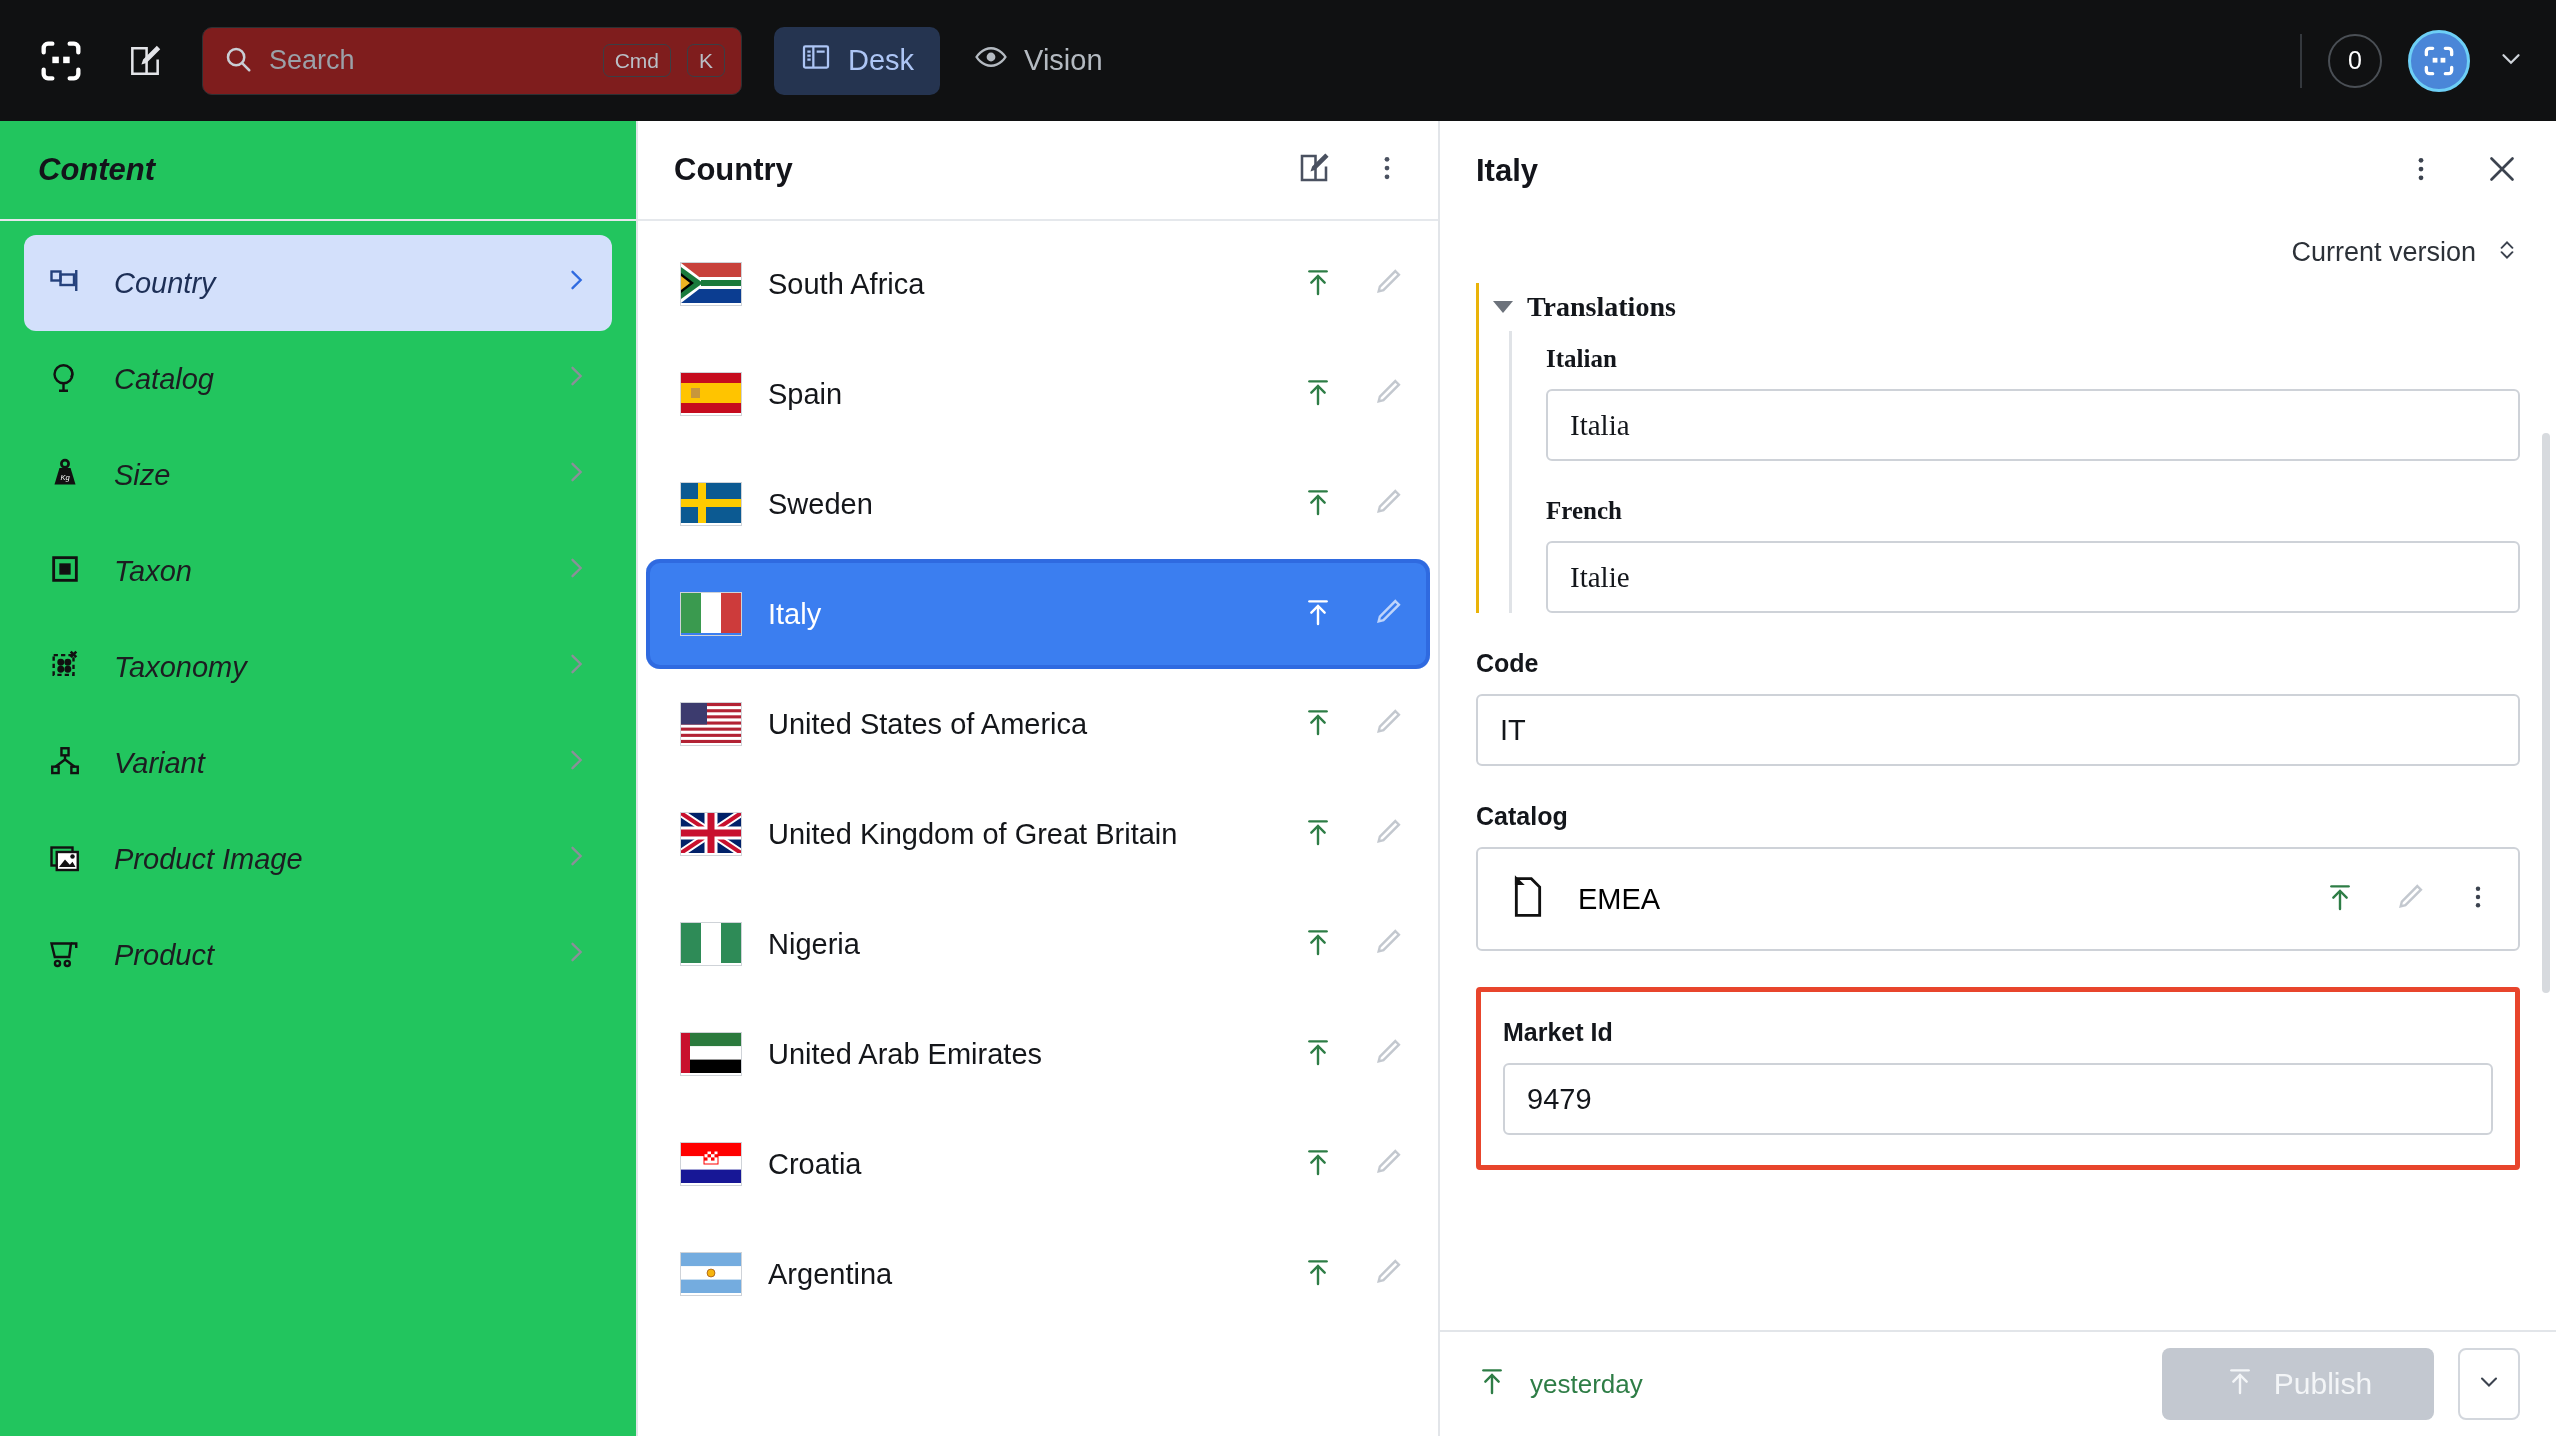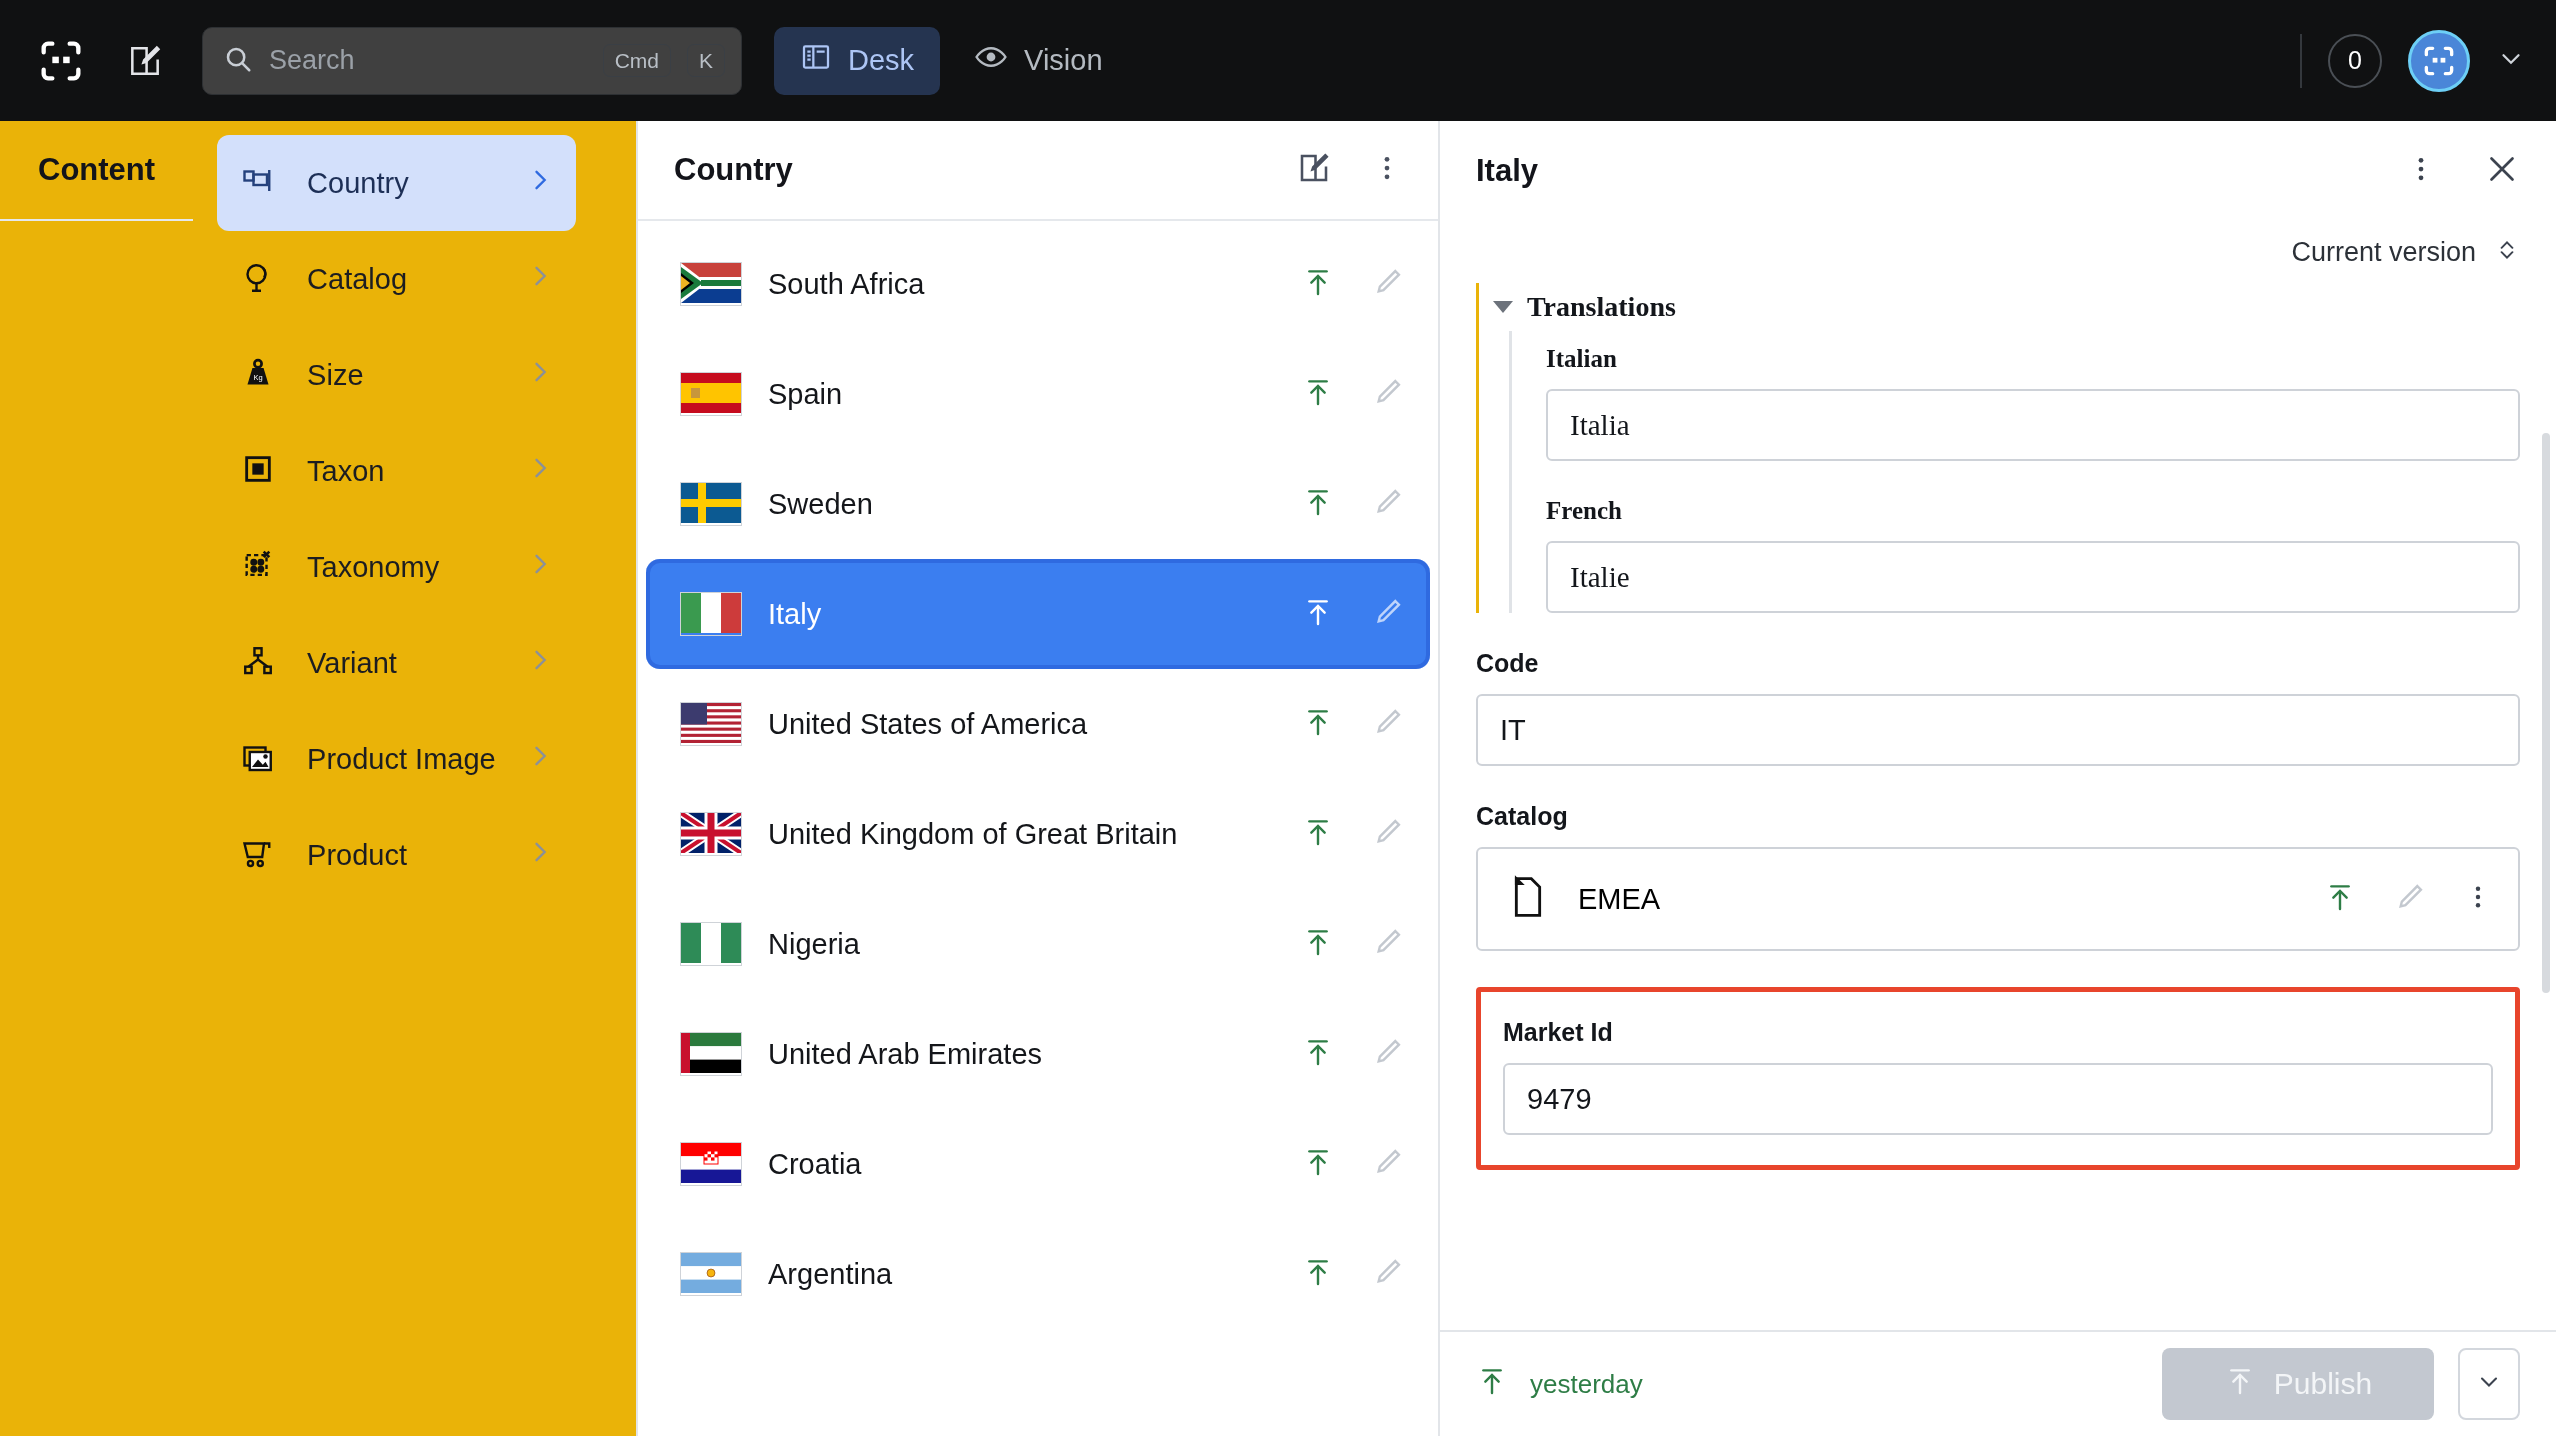--- a/index.html
+++ b/index.html
@@ -14,21 +14,21 @@
   .topbar {
     height: 121px; background: #101112; flex: 0 0 121px;
     display: flex; align-items: center; padding: 0 30px; position: relative;
   }
   .logo-btn { width: 62px; height: 62px; display: flex; align-items: center; justify-content: center; margin-right: 22px; }
   .icon-btn-dark {
     width: 62px; height: 62px; display: flex; align-items: center; justify-content: center;
     border-radius: 8px; color: #e3e4e8;
   }
   .search-box {
-    margin-left: 26px; width: 540px; height: 68px; background: #404040;
+    margin-left: 26px; width: 540px; height: 68px; background: #7f1d1d;
     border: 1px solid #2d3033; border-radius: 10px;
     display: flex; align-items: center; padding: 0 16px 0 20px; gap: 16px;
   }
   .search-placeholder { color: #9ba1a8; font-size: 27px; flex: 1; }
   .kbd {
     border: 1px solid #3a3f45; border-radius: 7px; color: #b9bfc6;
     font-size: 21px; padding: 5px 11px; line-height: 1;
   }
   .nav-tabs { display: flex; align-items: center; margin-left: 32px; gap: 8px; }
   .nav-tab {
@@ -45,21 +45,21 @@
   .avatar {
     width: 62px; height: 62px; border-radius: 50%; background: #4a86d8;
     border: 3px solid #6dcff6; display: flex; align-items: center; justify-content: center;
   }
   .chev-down-top { color: #cfd4da; }
 
   
   .body { flex: 1; display: flex; min-height: 0; }
 
   
-  .pane-left { width: 638px; flex: 0 0 638px; border-right: 2px solid #e2e5e9; display: flex; flex-direction: row; background: #eab308; }
+  .pane-left { width: 638px; flex: 0 0 638px; border-right: 2px solid #e2e5e9; display: flex; flex-direction: column; background: #22c55e; font-style: italic; }
   .pane-head { height: 100px; display: flex; align-items: center; padding: 0 38px; border-bottom: 2px solid #e5e8ec; }
   .pane-title { font-size: 31px; font-weight: bold; color: #13141a; }
   .nav-list { padding: 14px 24px 0 24px; }
   .nav-item {
     height: 96px; border-radius: 12px; display: flex; align-items: center;
     padding: 0 22px 0 22px; gap: 30px; font-size: 29px; color: #1c1d21;
   }
   .nav-item.active { background: #d3e0fb; color: #1d2f56; }
   .nav-item .chev { margin-left: auto; color: #8b9099; }
   .nav-item.active .chev { color: #2f6ae0; }

